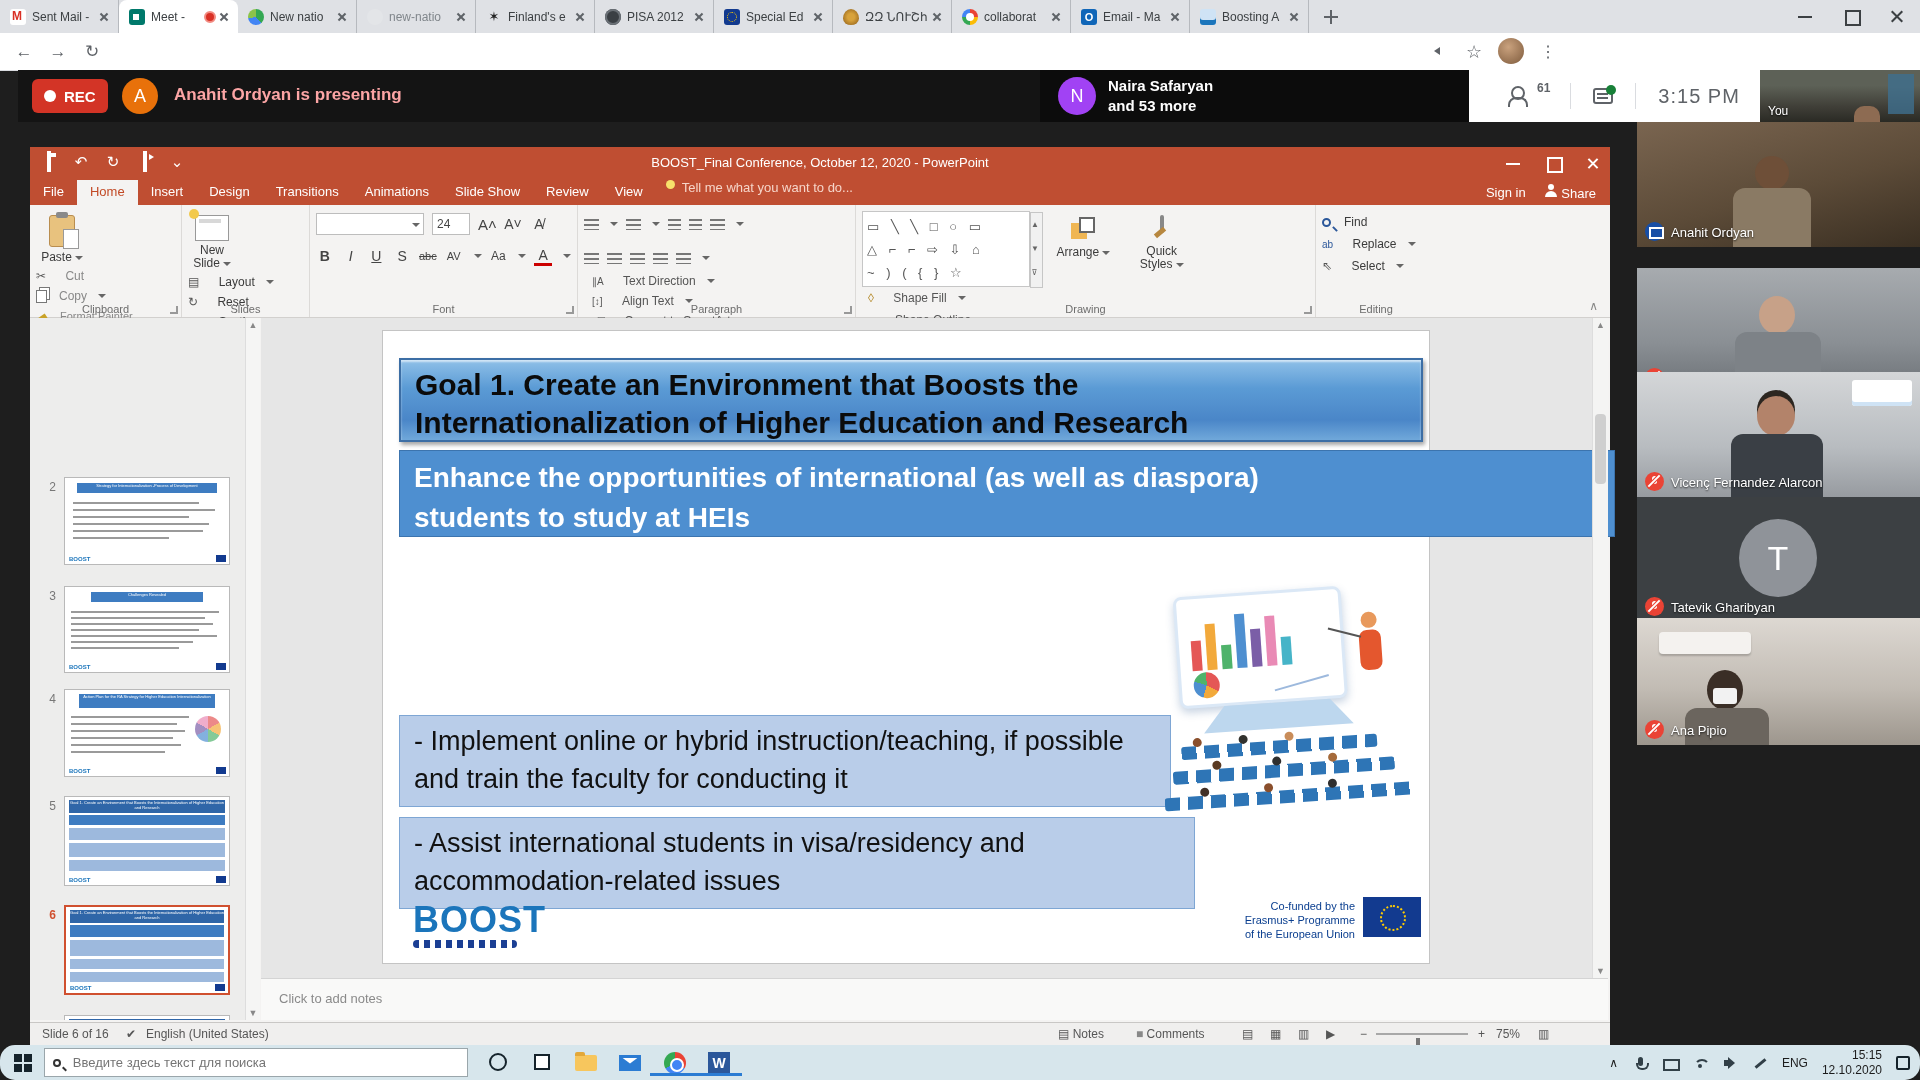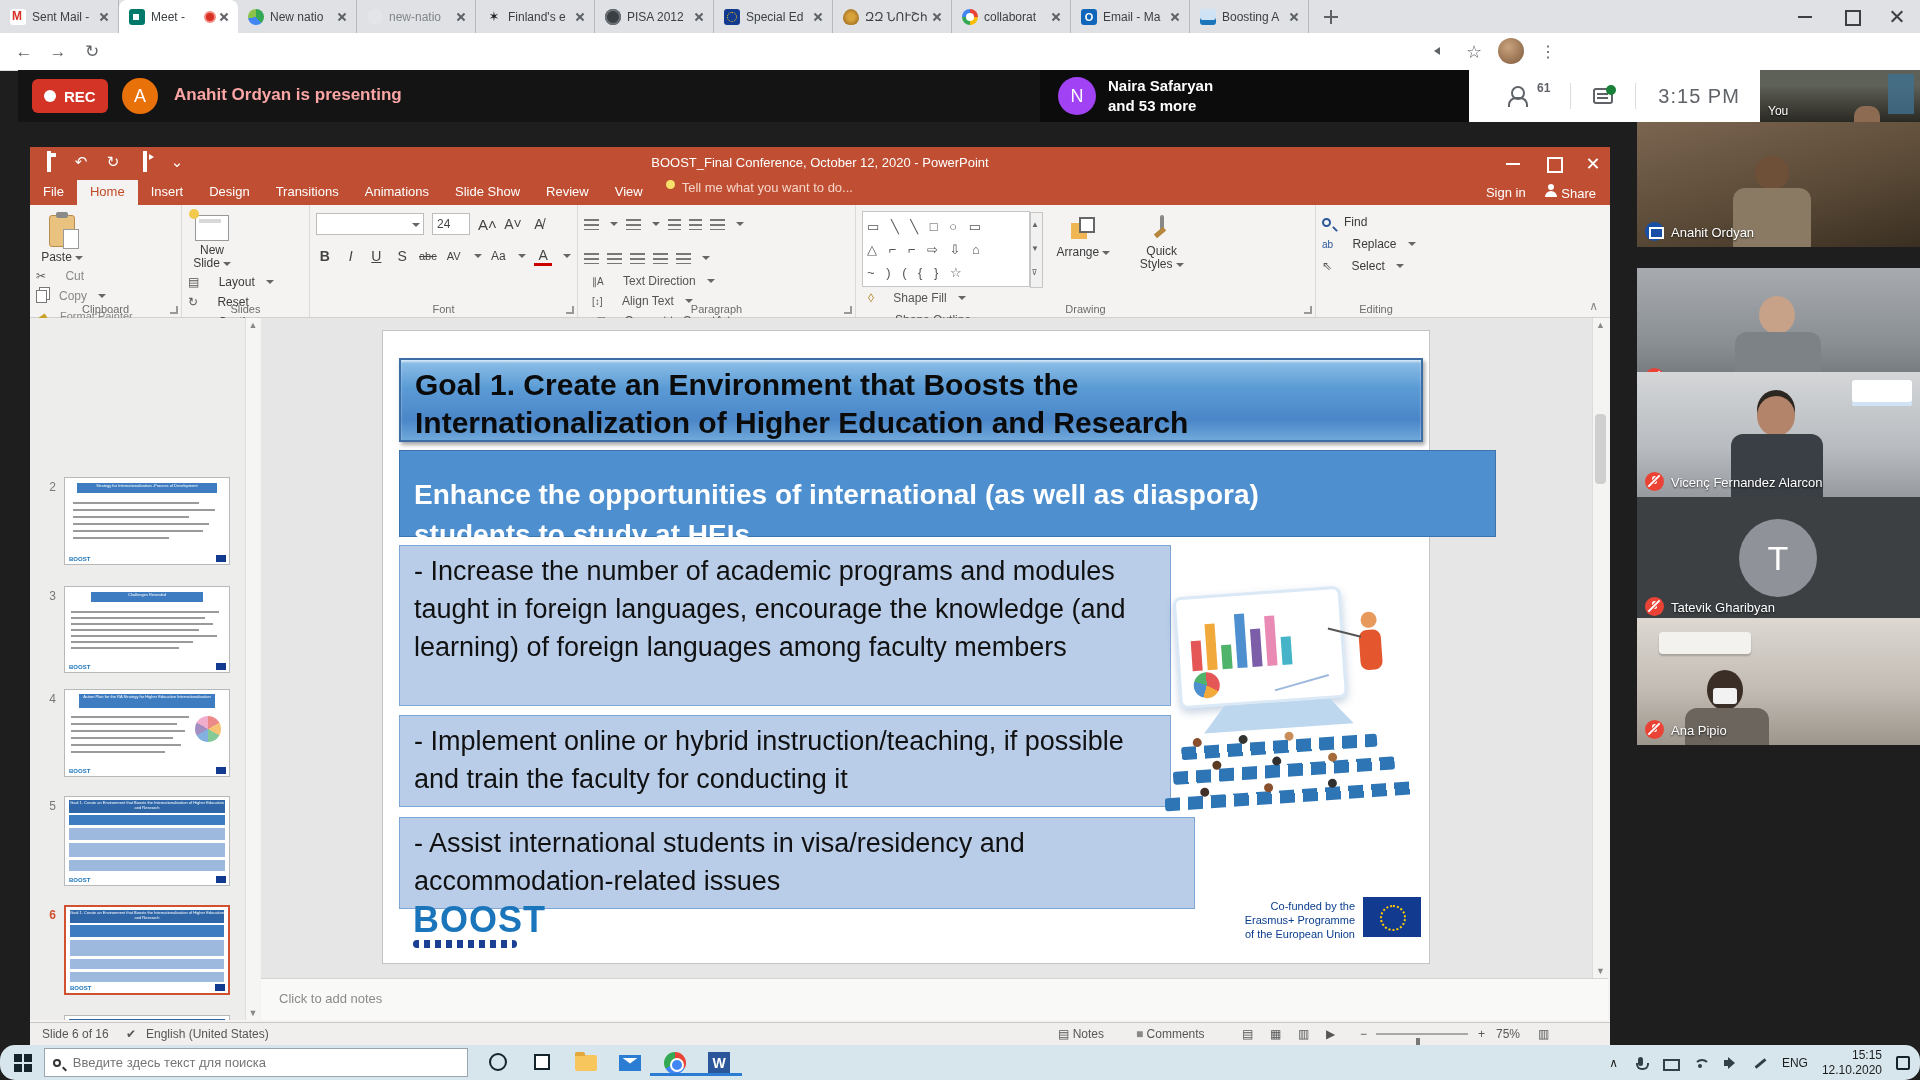--- a/index.html
+++ b/index.html
@@ -124,21 +124,21 @@
   .tline{position:absolute;height:2px;background:#9a9a9a;}
   .tlogo{position:absolute;left:4px;bottom:2px;font-size:6px;font-weight:bold;color:#1b75bb;}
   .tflag{position:absolute;right:3px;bottom:2px;width:10px;height:7px;background:#123a8f;}
   .wheel{position:absolute;width:26px;height:26px;border-radius:50%;background:conic-gradient(#e45756 0 60deg,#f2a93b 0 120deg,#4fb36b 0 180deg,#4e8fd0 0 240deg,#7b5ea7 0 300deg,#e98ab5 0 360deg);}
   
   .canvas{position:absolute;left:231px;top:171px;width:1331px;height:660px;background:#e6e6e6;}
   .vscroll{position:absolute;left:1562px;top:171px;width:16px;height:660px;background:#f4f4f3;border-left:1px solid #ddd;color:#888;font-size:9px;text-align:center;}
   .vthumb{position:absolute;left:2px;top:96px;width:11px;height:70px;background:#cfcfcf;border-radius:4px;}
   .slide{position:absolute;left:121px;top:12px;width:1048px;height:634px;background:#fff;border:1px solid #c4c4c4;}
   .stitle{position:absolute;left:16px;top:27px;width:1024px;height:84px;background:linear-gradient(180deg,#8fc0e8 0%,#5b9bd5 35%,#4a86c8 75%,#70a8da 100%);border:2px solid #3c6ea5;box-shadow:inset 0 2px 2px rgba(255,255,255,.6),2px 3px 4px rgba(0,0,0,.35);padding:6px 14px;font-size:30px;font-weight:bold;color:#0b0b0b;line-height:38px;white-space:pre-line;}
-  .ssub{position:absolute;left:16px;top:119px;width:1097px;height:87px;background:#4e8fd0;border:1px solid #3c74ae;padding:24px 14px;font-size:28px;font-weight:bold;color:#fff;line-height:40px;white-space:pre-line;}
+  .ssub{position:absolute;left:16px;top:119px;width:1216px;height:87px;background:#4e8fd0;border:1px solid #3c74ae;padding:7px 14px;font-size:28px;font-weight:bold;color:#fff;line-height:40px;white-space:pre-line;}
   .sbox{position:absolute;left:16px;background:#b9cde9;border:1px solid #7ea6d4;padding:6px 14px;font-size:27px;color:#111;line-height:38px;}
   .boostlogo{position:absolute;left:30px;top:572px;}
   .boostlogo .bword{font-size:36px;font-weight:800;color:#1b75bb;letter-spacing:1px;line-height:34px;}
   .bdots{width:104px;height:8px;margin-top:3px;background:repeating-linear-gradient(90deg,#1b3f94 0 6px,transparent 6px 11px);border-radius:4px;}
   .cofund{position:absolute;right:74px;top:568px;width:118px;text-align:right;font-size:11px;color:#0a3e8f;line-height:14px;white-space:pre-line;}
   .euflag{position:absolute;right:8px;top:566px;width:58px;height:40px;background:#123a8f;}
   .euflag::after{content:"";position:absolute;left:17px;top:8px;width:22px;height:22px;border-radius:50%;border:2px dotted #ffcc00;}
   
   .illus{position:absolute;left:790px;top:258px;width:250px;height:250px;transform:rotate(-4deg);}
   .iscreen{position:absolute;left:8px;top:0;width:168px;height:112px;background:#fff;border:3px solid #dbe8f6;border-radius:8px;box-shadow:0 4px 8px rgba(30,80,140,.25);padding:10px 8px 6px 12px;}
@@ -557,21 +557,20 @@
       <div style="padding-top:2px;">▲</div>
       <div style="position:absolute;bottom:2px;left:0;right:0;">▼</div>
     </div>
 
     <div class="canvas">
       <div class="slide">
         <div class="stitle">Goal 1. Create an Environment that Boosts the
 Internationalization of Higher Education and Research</div>
         <div class="ssub">Enhance the opportunities of international (as well as diaspora)
 students to study at HEIs</div>
-        <div class="sbox" style="top:214px;width:772px;height:161px;">- Increase the number of academic  programs and modules taught in foreign languages, encourage the knowledge (and learning) of foreign languages among faculty members</div>
         <div class="sbox" style="top:384px;width:772px;height:92px;">- Implement online or hybrid instruction/teaching, if possible and train the faculty for conducting it</div>
         <div class="sbox" style="top:486px;width:796px;height:92px;">- Assist international students in visa/residency and accommodation-related issues</div>
 
         <div class="illus">
           <div class="iscreen">
             <div class="ibars">
               <i style="height:30px;background:#e45756;"></i>
                 <i style="height:46px;background:#f2a93b;"></i>
               <i style="height:24px;background:#4fb36b;"></i>
                 <i style="height:54px;background:#4e8fd0;"></i>

